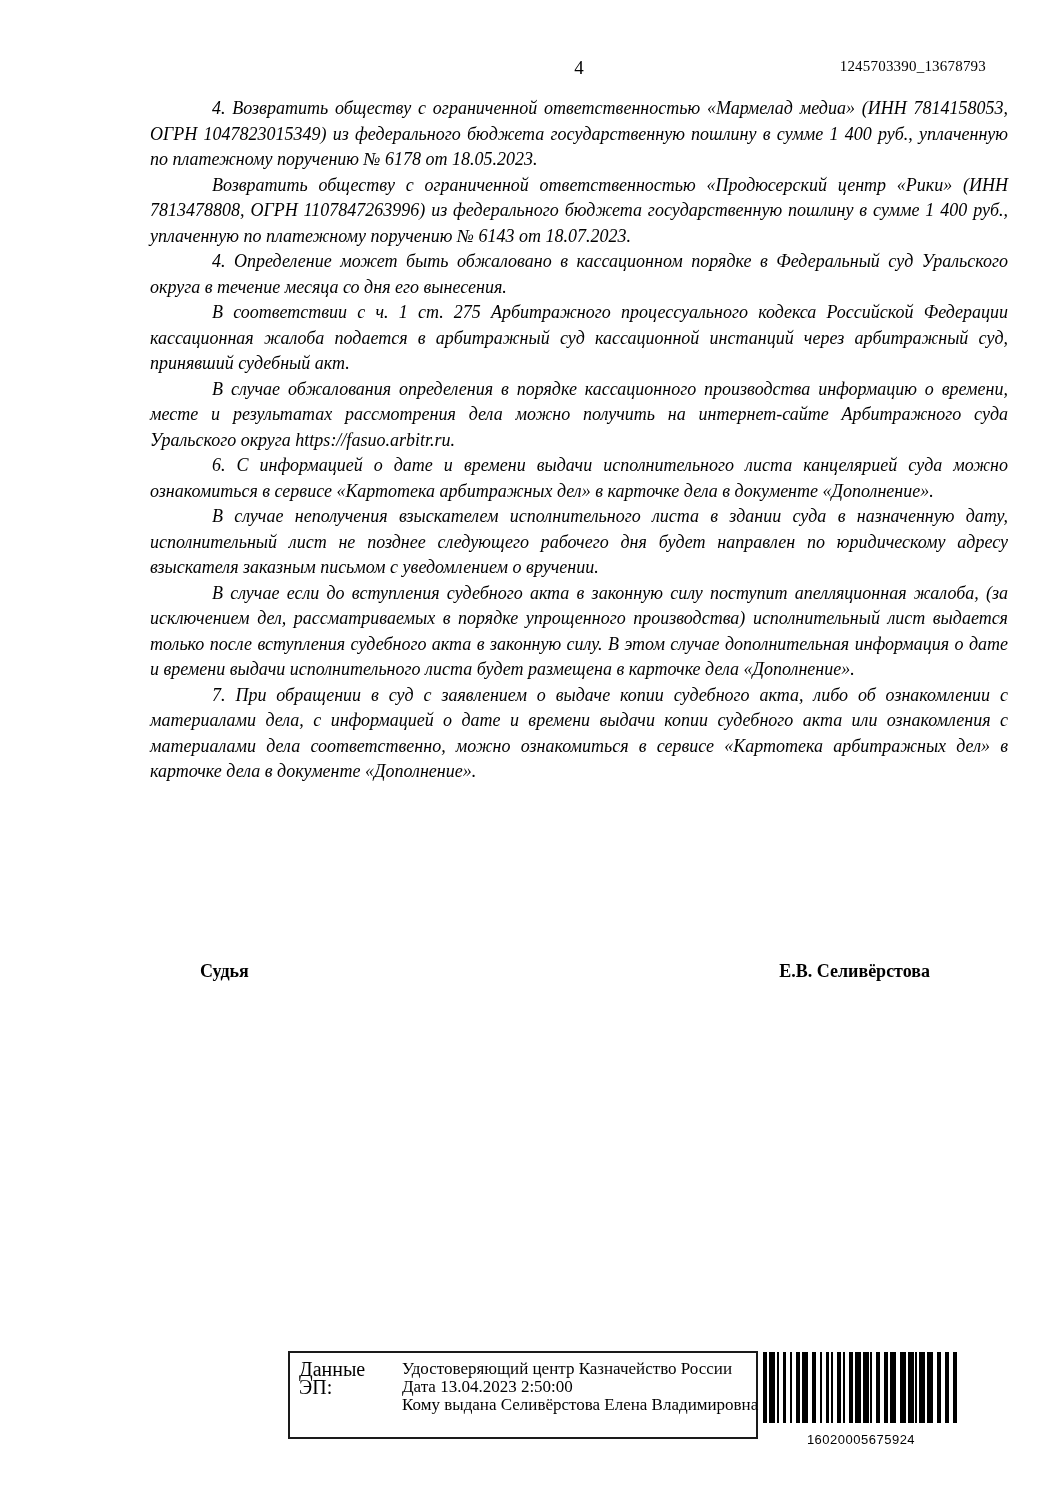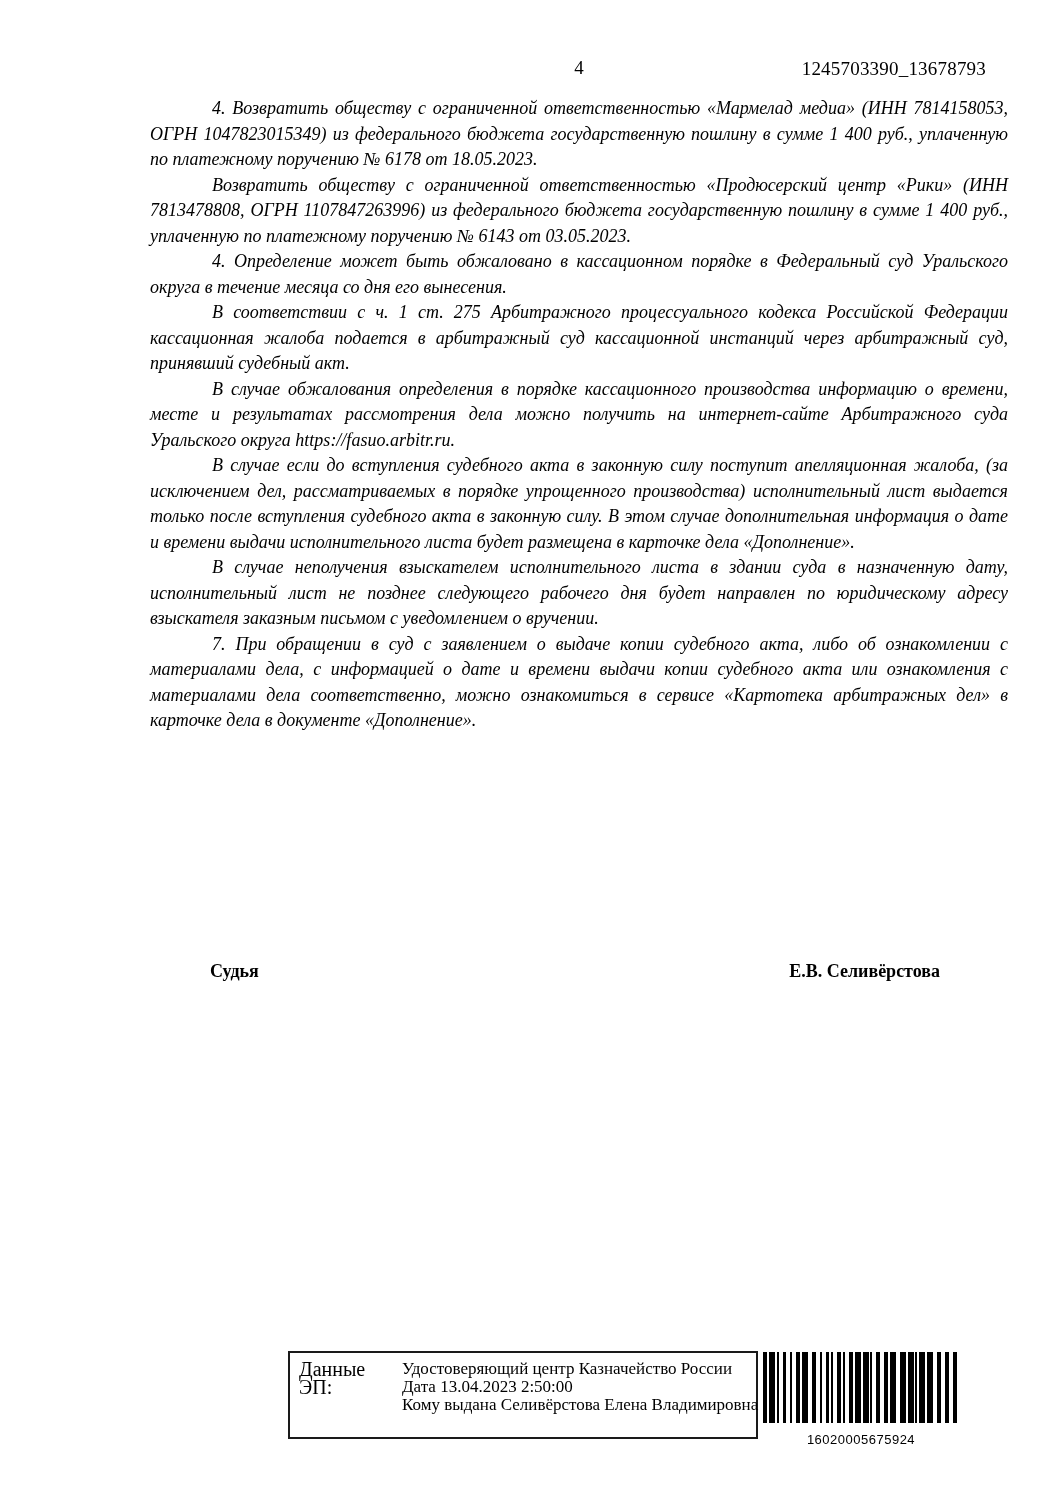--- a/index.html
+++ b/index.html
@@ -18,41 +18,41 @@
     top: 57px;
     left: 150px;
     width: 858px;
     text-align: center;
     font-size: 19px;
   }
   .header-doc-id {
     position: absolute;
     top: 58px;
     right: 74px;
-    font-size: 19px;
+    font-size: 15px;
     letter-spacing: 0.2px;
   }
   .body-text {
     position: absolute;
     top: 96px;
     left: 150px;
     width: 858px;
     font-size: 18px;
     line-height: 25.5px;
     text-align: justify;
   }
   .body-text p {
     text-indent: 62px;
     margin: 0;
     font-style: italic;
   }
   .signature-row {
     position: absolute;
     top: 961px;
-    left: 148px;
+    left: 138px;
     width: 858px;
     display: flex;
     justify-content: space-between;
     padding-left: 62px;
     padding-right: 66px;
     font-size: 18px;
     font-weight: bold;
   }
   .stamp-box {
     position: absolute;
@@ -108,26 +108,27 @@
 <body>
 
 <div class="page">
 
   <div class="header-page-num">4</div>
 
   <div class="header-doc-id">1245703390_13678793</div>
 
   <div class="body-text">
     <p>4. Возвратить  обществу с ограниченной ответственностью «Мармелад медиа» (ИНН 7814158053, ОГРН 1047823015349) из федерального бюджета государственную пошлину в сумме 1 400 руб.,  уплаченную по платежному поручению № 6178 от 18.05.2023.</p>
-    <p>Возвратить  обществу с ограниченной ответственностью «Продюсерский центр «Рики» (ИНН 7813478808, ОГРН 1107847263996) из федерального бюджета государственную пошлину в сумме 1 400 руб.,  уплаченную по платежному поручению № 6143 от 03.05.2023.</p>
+    <p>Возвратить  обществу с ограниченной ответственностью «Продюсерский центр «Рики» (ИНН 7813478808, ОГРН 1107847263996) из федерального бюджета государственную пошлину в сумме 1 400 руб.,  уплаченную по платежному поручению № 6143 от 18.07.2023.</p>
     <p>4. Определение может быть обжаловано в кассационном порядке в Федеральный суд Уральского округа в  течение месяца со дня его вынесения.</p>
     <p>В соответствии с ч.  1 ст. 275 Арбитражного процессуального кодекса Российской Федерации кассационная жалоба подается  в арбитражный суд кассационной инстанций через арбитражный суд, принявший судебный акт.</p>
     <p>В случае обжалования определения в порядке кассационного производства информацию о времени, месте и результатах рассмотрения дела можно получить на интернет-сайте Арбитражного суда Уральского округа https://fasuo.arbitr.ru.</p>
+    <p>6. С информацией о дате и времени выдачи исполнительного листа канцелярией суда можно ознакомиться в сервисе «Картотека арбитражных дел» в карточке дела в документе «Дополнение».</p>
+    <p>В случае неполучения  взыскателем исполнительного листа в здании суда в назначенную дату, исполнительный лист не позднее следующего рабочего дня будет направлен по юридическому адресу взыскателя заказным письмом с уведомлением о вручении.</p>
     <p>В случае если до вступления судебного акта в законную силу поступит апелляционная жалоба, (за исключением дел, рассматриваемых в порядке упрощенного производства) исполнительный лист выдается только после вступления судебного акта в законную силу. В этом случае дополнительная информация о дате и времени выдачи исполнительного листа будет размещена в карточке дела «Дополнение».</p>
-    <p>В случае неполучения  взыскателем исполнительного листа в здании суда в назначенную дату, исполнительный лист не позднее следующего рабочего дня будет направлен по юридическому адресу взыскателя заказным письмом с уведомлением о вручении.</p>
     <p>7. При обращении в суд с заявлением о выдаче копии судебного акта, либо об ознакомлении с материалами дела, с информацией о дате и времени выдачи копии судебного акта или ознакомления с материалами дела соответственно, можно ознакомиться в сервисе «Картотека арбитражных дел» в карточке дела в документе «Дополнение».</p>
   </div>
 
   <div class="signature-row">
     <span>Судья</span>
     <span>Е.В. Селивёрстова</span>
   </div>
 
   <div class="stamp-box">
     <div class="stamp-row">

